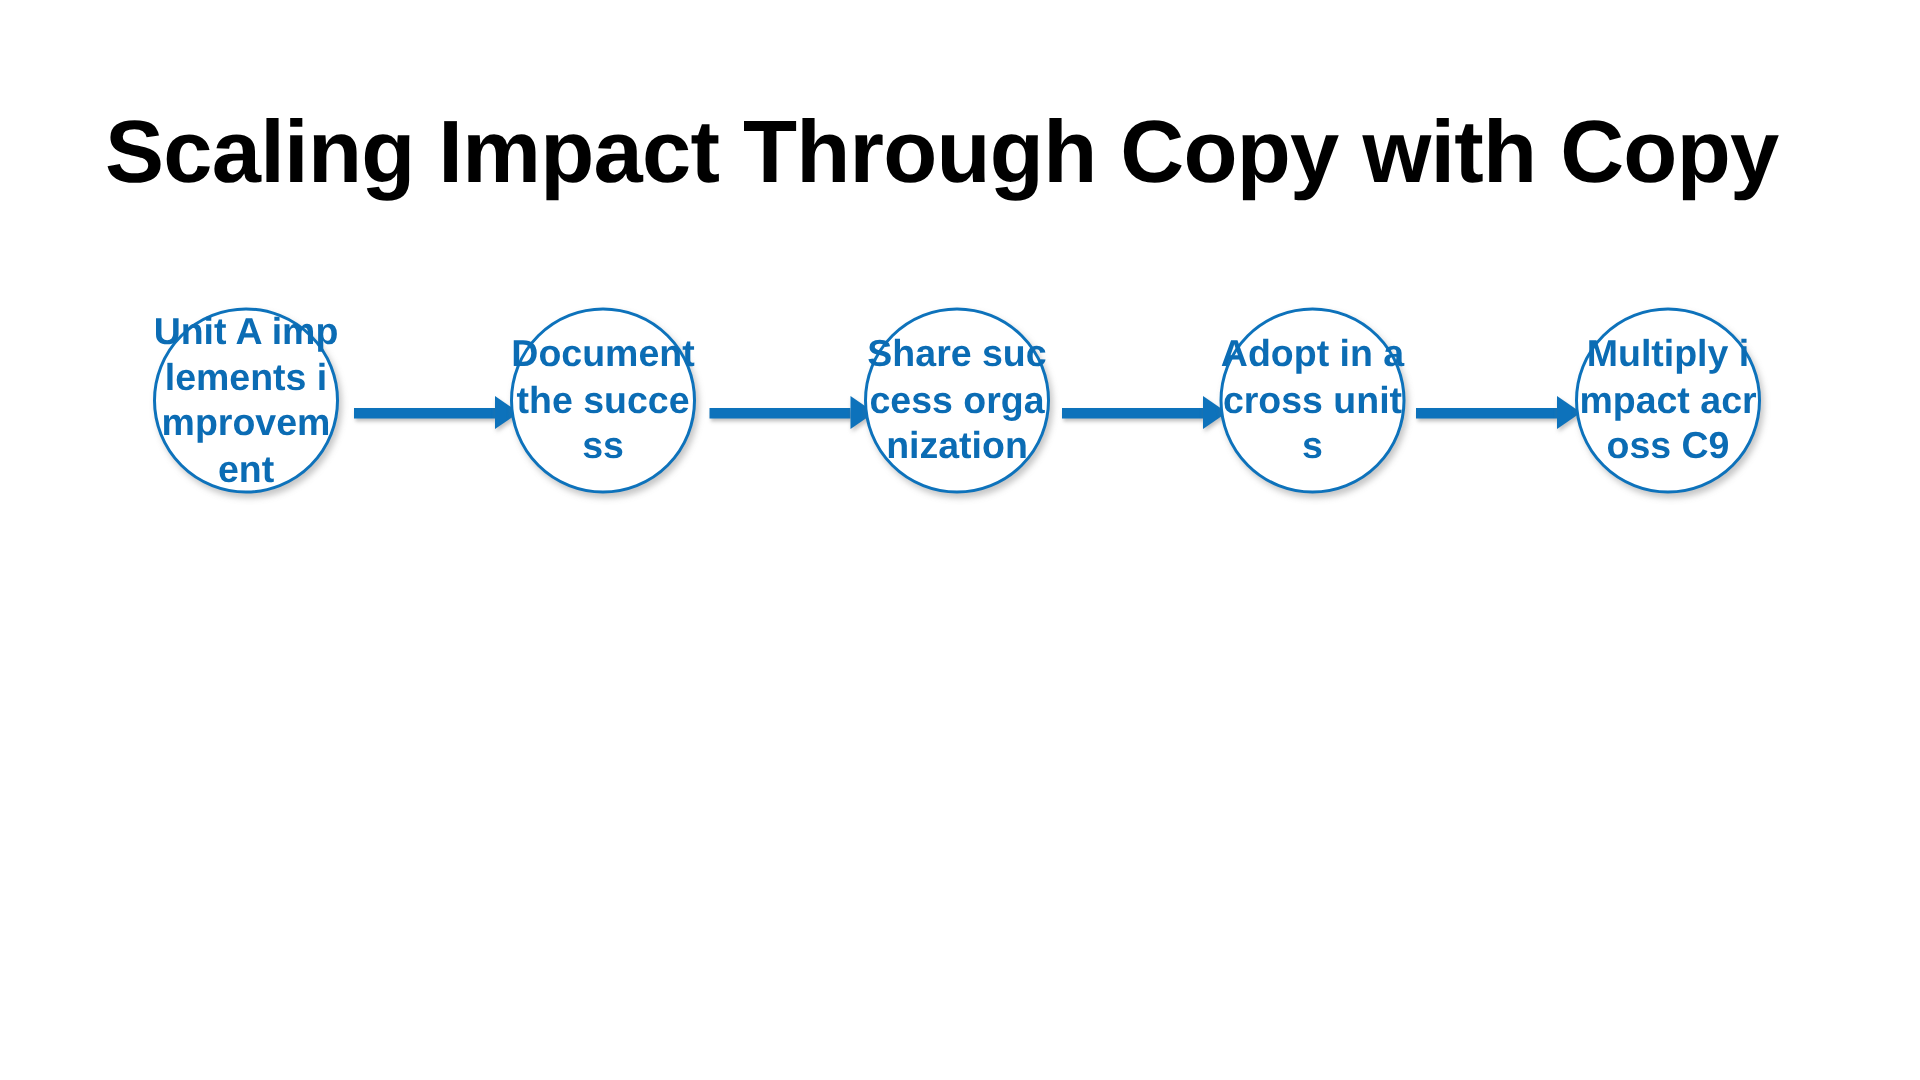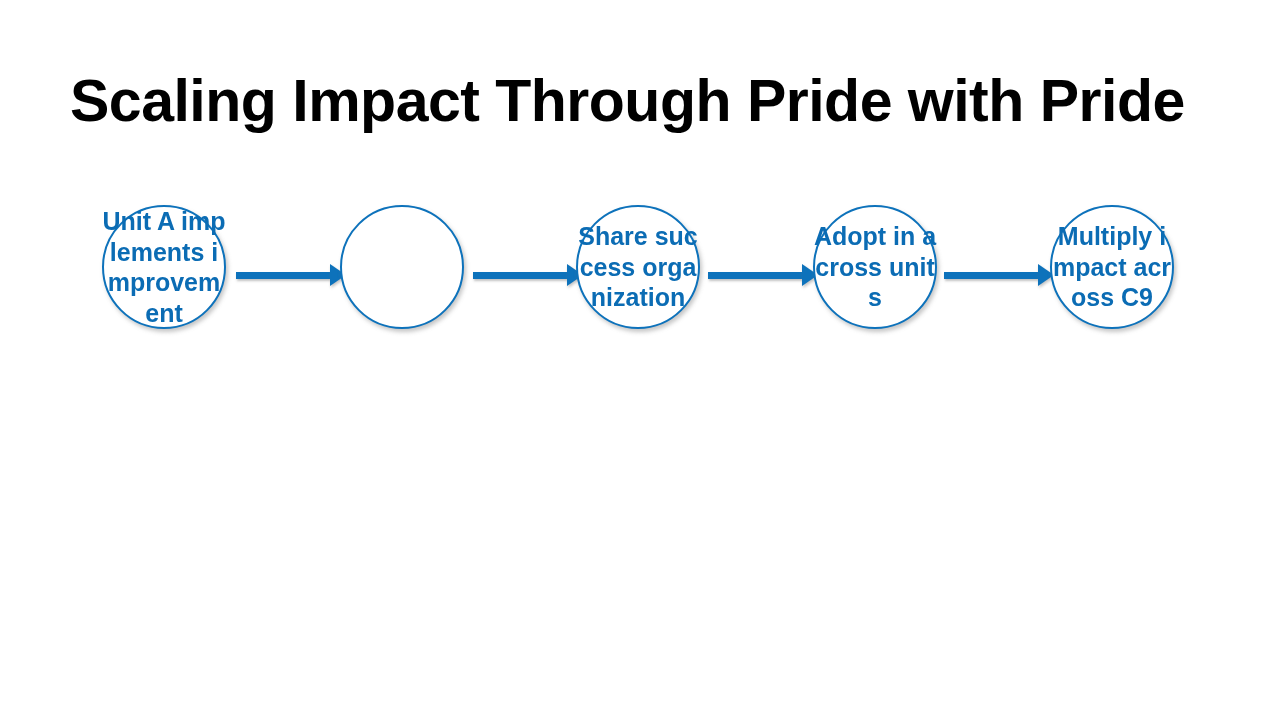--- a/index.html
+++ b/index.html
@@ -111,38 +111,41 @@
     border-bottom: 11px solid transparent;
     border-left: 16px solid #0d72bb;
     filter: drop-shadow(1px 2px 1.5px rgba(120,120,120,0.45));
   }
 </style>
 </head>
 <body>
 
 <div id="slide">
 
-  <div id="slide-title">Scaling Impact Through Pride with Pride</div>
+  <div id="slide-title">Scaling Impact Through Copy with Copy</div>
 
   <div id="flow">
 
     <div class="node" style="left:66px;">
       <div class="node-circle"></div>
       <div class="node-label">
         <span>Unit A implements improvement</span>
       </div>
     </div>
 
     <div class="arrow" style="left:236px; width:110px;">
       <div class="arrow-shaft" style="width:94px;"></div>
       <div class="arrow-head" style="left:94px;"></div>
     </div>
 
     <div class="node" style="left:304px;">
       <div class="node-circle"></div>
+      <div class="node-label">
+        <span>Document the success</span>
+      </div>
     </div>
 
     <div class="arrow" style="left:473px; width:110px;">
       <div class="arrow-shaft" style="width:94px;"></div>
       <div class="arrow-head" style="left:94px;"></div>
     </div>
 
     <div class="node" style="left:540px;">
       <div class="node-circle"></div>
       <div class="node-label">

